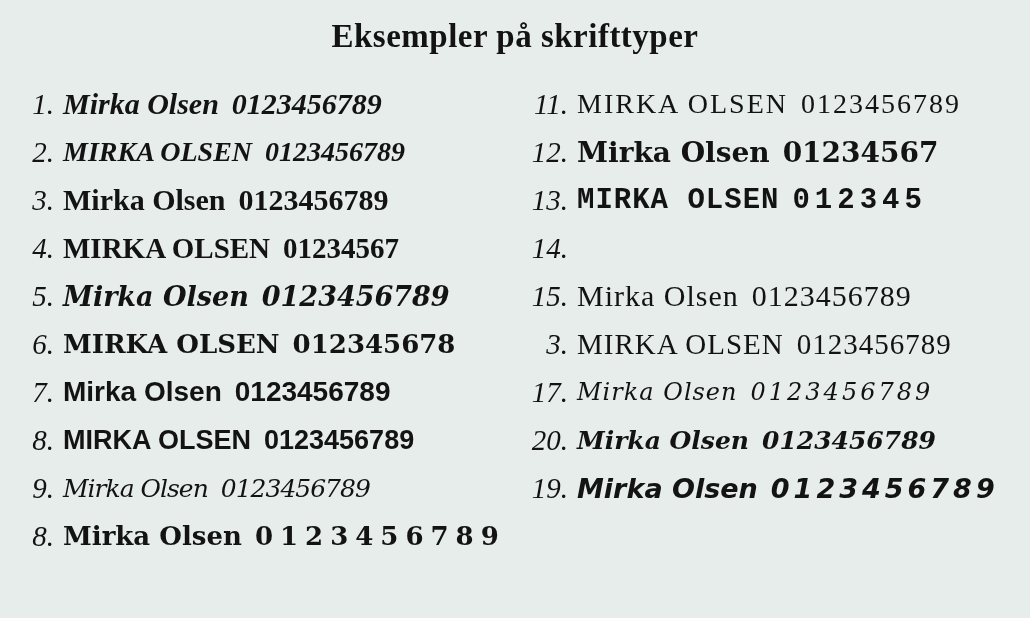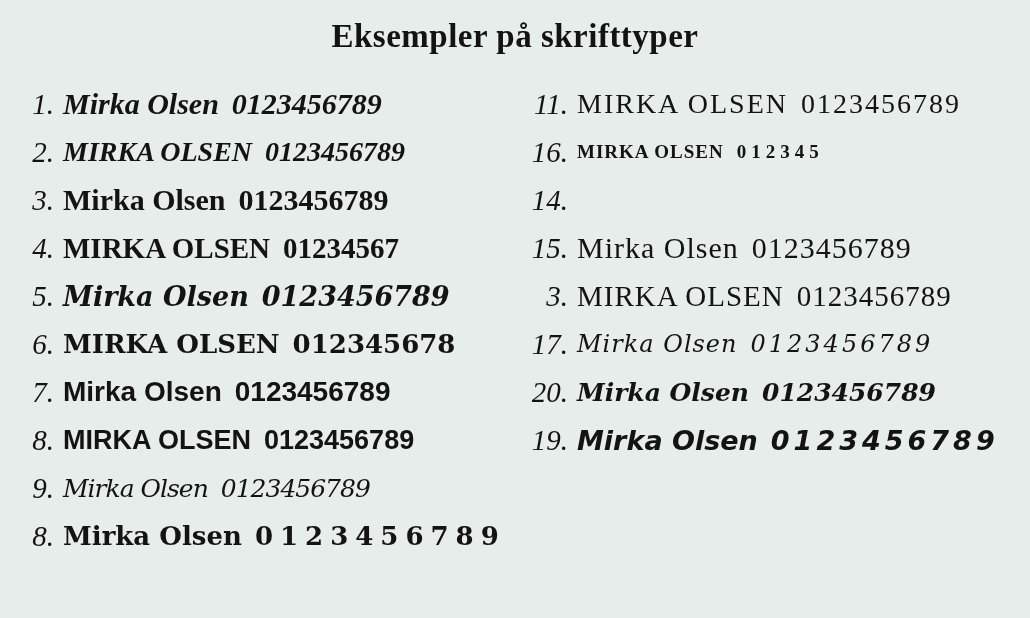--- a/index.html
+++ b/index.html
@@ -36,21 +36,21 @@
   .f4 {font-family:"Liberation Serif",serif;font-weight:bold;font-size:29px;}
   .f5 {font-family:"DejaVu Serif",serif;font-weight:bold;font-style:italic;font-size:27px;}
   .f6 {font-family:"DejaVu Serif",serif;font-weight:bold;font-size:26px;}
   .f7 {font-family:"Liberation Sans",sans-serif;font-weight:bold;font-size:28px;}
   .f8 {font-family:"Liberation Sans",sans-serif;font-weight:bold;font-size:27px;}
   .f9 {font-family:"DejaVu Serif",serif;font-style:italic;font-size:25px;letter-spacing:-1px;}
   .f10{font-family:"DejaVu Serif",serif;font-weight:bold;font-size:26px;}
   .f10 .d{letter-spacing:7px;}
   .f11{font-family:"Liberation Serif",serif;font-size:28px;letter-spacing:2px;}
   .f12{font-family:"DejaVu Serif",serif;font-weight:bold;font-size:28px;}
-  .f13{font-family:Liberation Serif, serif;font-weight:bold;font-size:19px;letter-spacing:1px;}
+  .f13{font-family:Liberation Mono, monospace;font-weight:bold;font-size:29px;letter-spacing:1px;}
   .f13 .d{letter-spacing:5px;}
   .f14{font-family:"DejaVu Serif",serif;font-weight:bold;font-style:italic;font-size:28px;}
   .f15{font-family:"Liberation Serif",serif;font-size:30px;letter-spacing:1px;}
   .f16{font-family:"Liberation Serif",serif;font-size:29px;letter-spacing:1px;}
   .f17{font-family:"DejaVu Serif",serif;font-style:italic;font-size:24px;letter-spacing:1px;}
   .f17 .d{letter-spacing:3px;}
   .f18{font-family:"DejaVu Serif",serif;font-weight:bold;font-style:italic;font-size:25px;}
   .f19{font-family:"DejaVu Sans",sans-serif;font-weight:bold;font-style:italic;font-size:27px;}
   .f19 .d{letter-spacing:4px;}
   .f20{font-family:"DejaVu Serif",serif;font-size:28px;letter-spacing:1px;}
@@ -104,21 +104,25 @@
         <span class="f10"><span>Mirka Olsen</span><span class="d">0123456789</span></span>
       </div>
   </div>
 
   <div class="col col-right">
     <div class="row">
         <span class="num">11.</span>
         <span class="f11"><span>MIRKA OLSEN</span><span class="d">0123456789</span></span>
       </div>
     <div class="row">
-        <span class="num">16.</span>
+        <span class="num">12.</span>
+        <span class="f12"><span>Mirka Olsen</span><span class="d">01234567</span></span>
+      </div>
+    <div class="row">
+        <span class="num">13.</span>
         <span class="f13"><span>MIRKA OLSEN</span><span class="d">012345</span></span>
       </div>
     <div class="row">
         <span class="num">14.</span>
       </div>
     <div class="row">
         <span class="num">15.</span>
         <span class="f15"><span>Mirka Olsen</span><span class="d">0123456789</span></span>
       </div>
     <div class="row">

